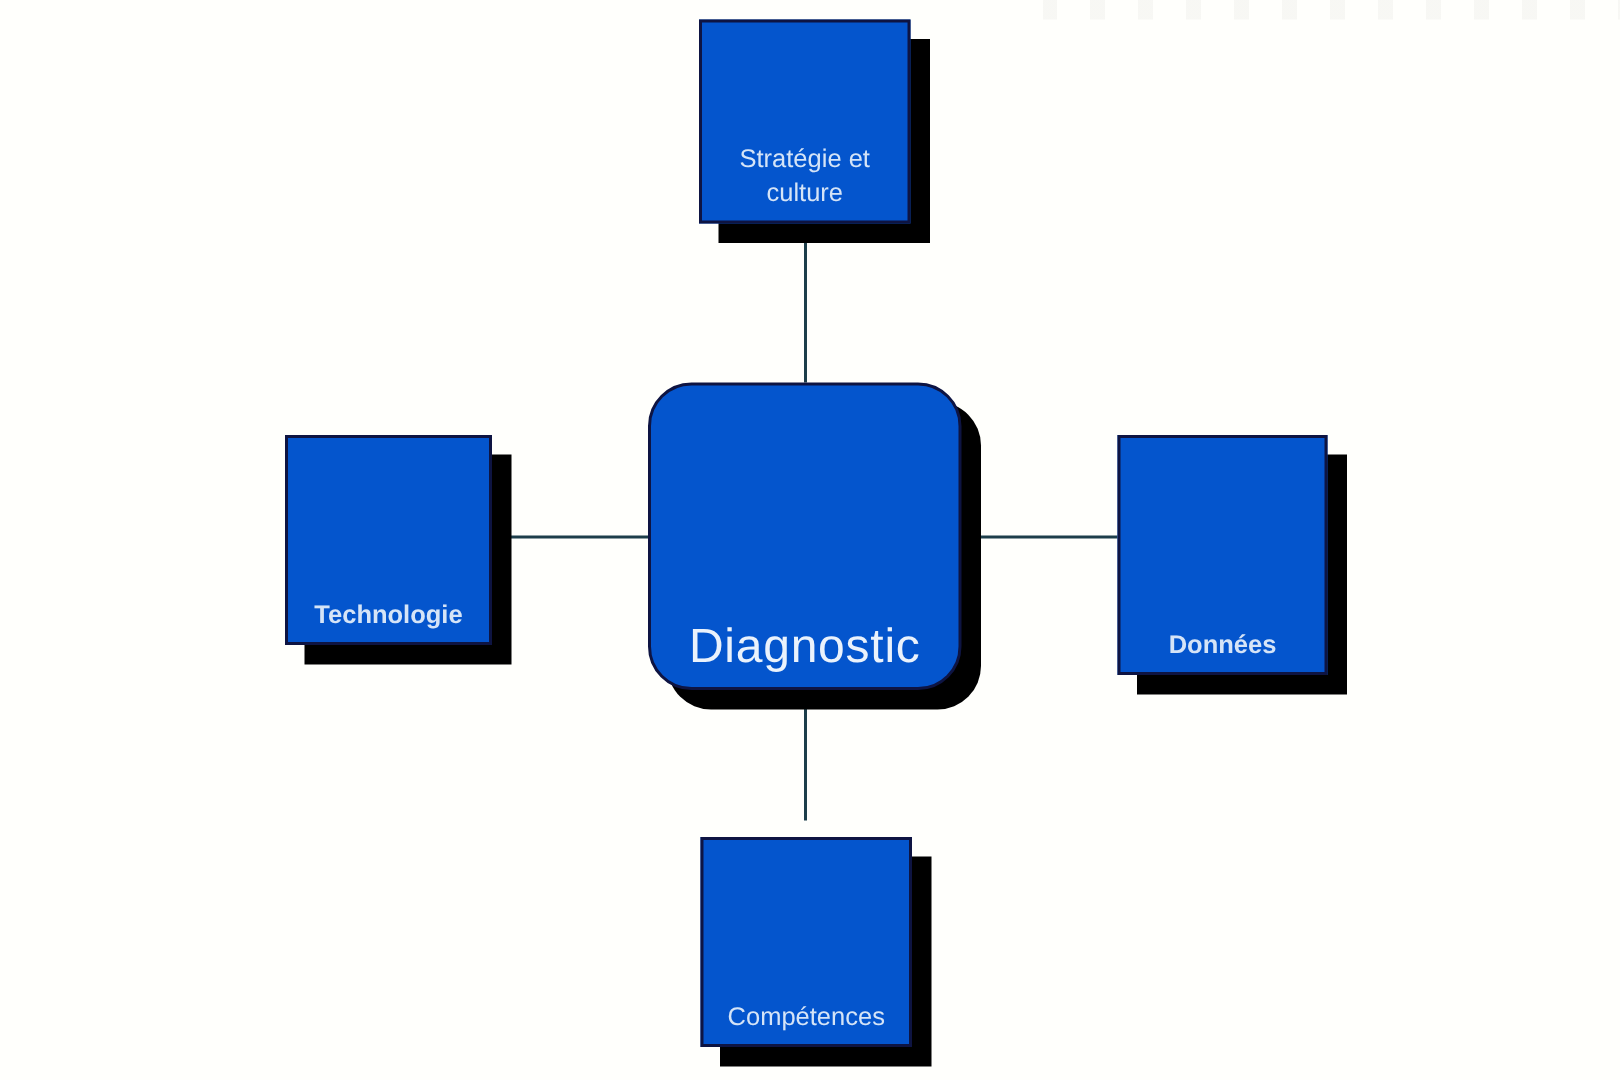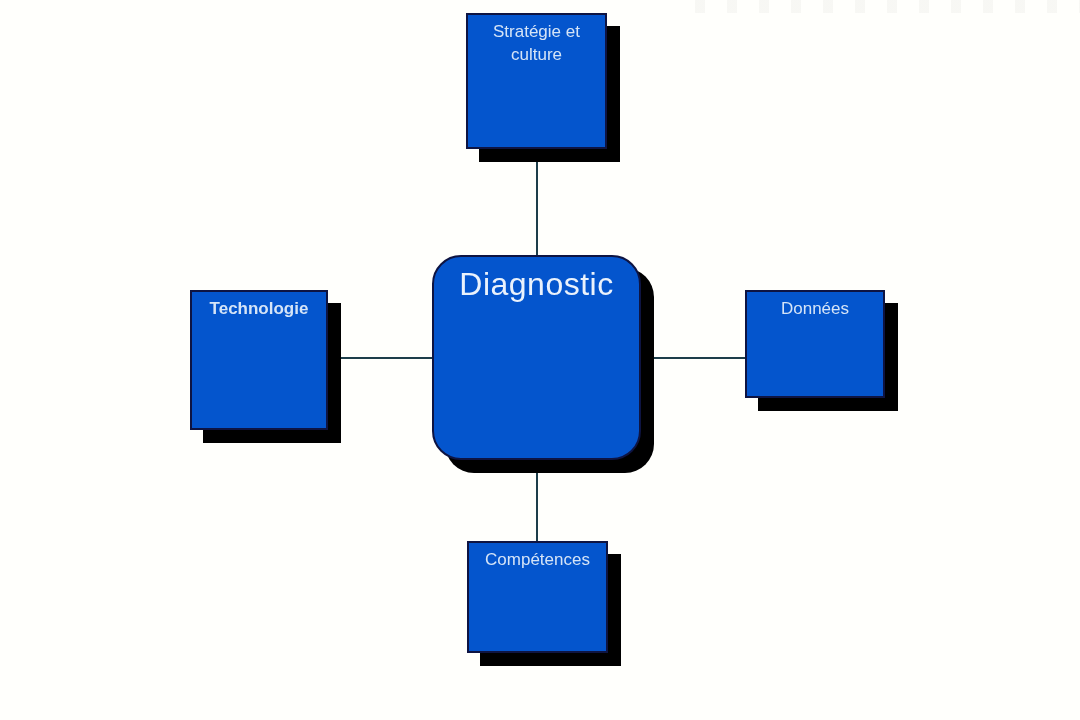--- a/index.html
+++ b/index.html
@@ -27,40 +27,40 @@
     position:absolute;
     background:var(--connector);
   }
   .node{
     position:absolute;
     background:var(--node-fill);
     border:2px solid var(--node-border);
     box-shadow:13px 13px 0 0 var(--shadow);
     color:var(--node-text);
     display:flex;
-    align-items:flex-start;
+    align-items:flex-end;
     justify-content:center;
     text-align:center;
     font-size:17px;
     line-height:1.35;
     box-sizing:border-box;
     padding:6px 14px;
   }
   .node-center{
     font-size:32px;
     color:var(--center-text);
     letter-spacing:0.5px;
     border-radius:29px;
   }
   
   .node-top    {left:466px; top:13px;  width:141px; height:136px;}
   .node-center {left:432px; top:255px; width:209px; height:205px;}
   .node-left   {left:190px; top:290px; width:138px; height:140px;font-weight:bold;}
-  .node-right  {left:745px; top:290px; width:140px; height:108px;}
-  .node-bottom {left:467px; top:541px; width:141px; height:112px;}
+  .node-right  {left:745px; top:290px; width:140px; height:160px;font-weight:bold;}
+  .node-bottom {left:467px; top:558px; width:141px; height:140px;}
 
   .conn-top    {left:536px; top:149px; width:2px;   height:106px;}
   .conn-bottom {left:536px; top:460px; width:2px;   height:87px;}
   .conn-left   {left:330px; top:357px; width:102px; height:2px;}
   .conn-right  {left:641px; top:357px; width:104px; height:2px;}
 
   .artifact-strip{
     position:absolute;
     left:695px; top:0; width:385px; height:13px;
     background:

